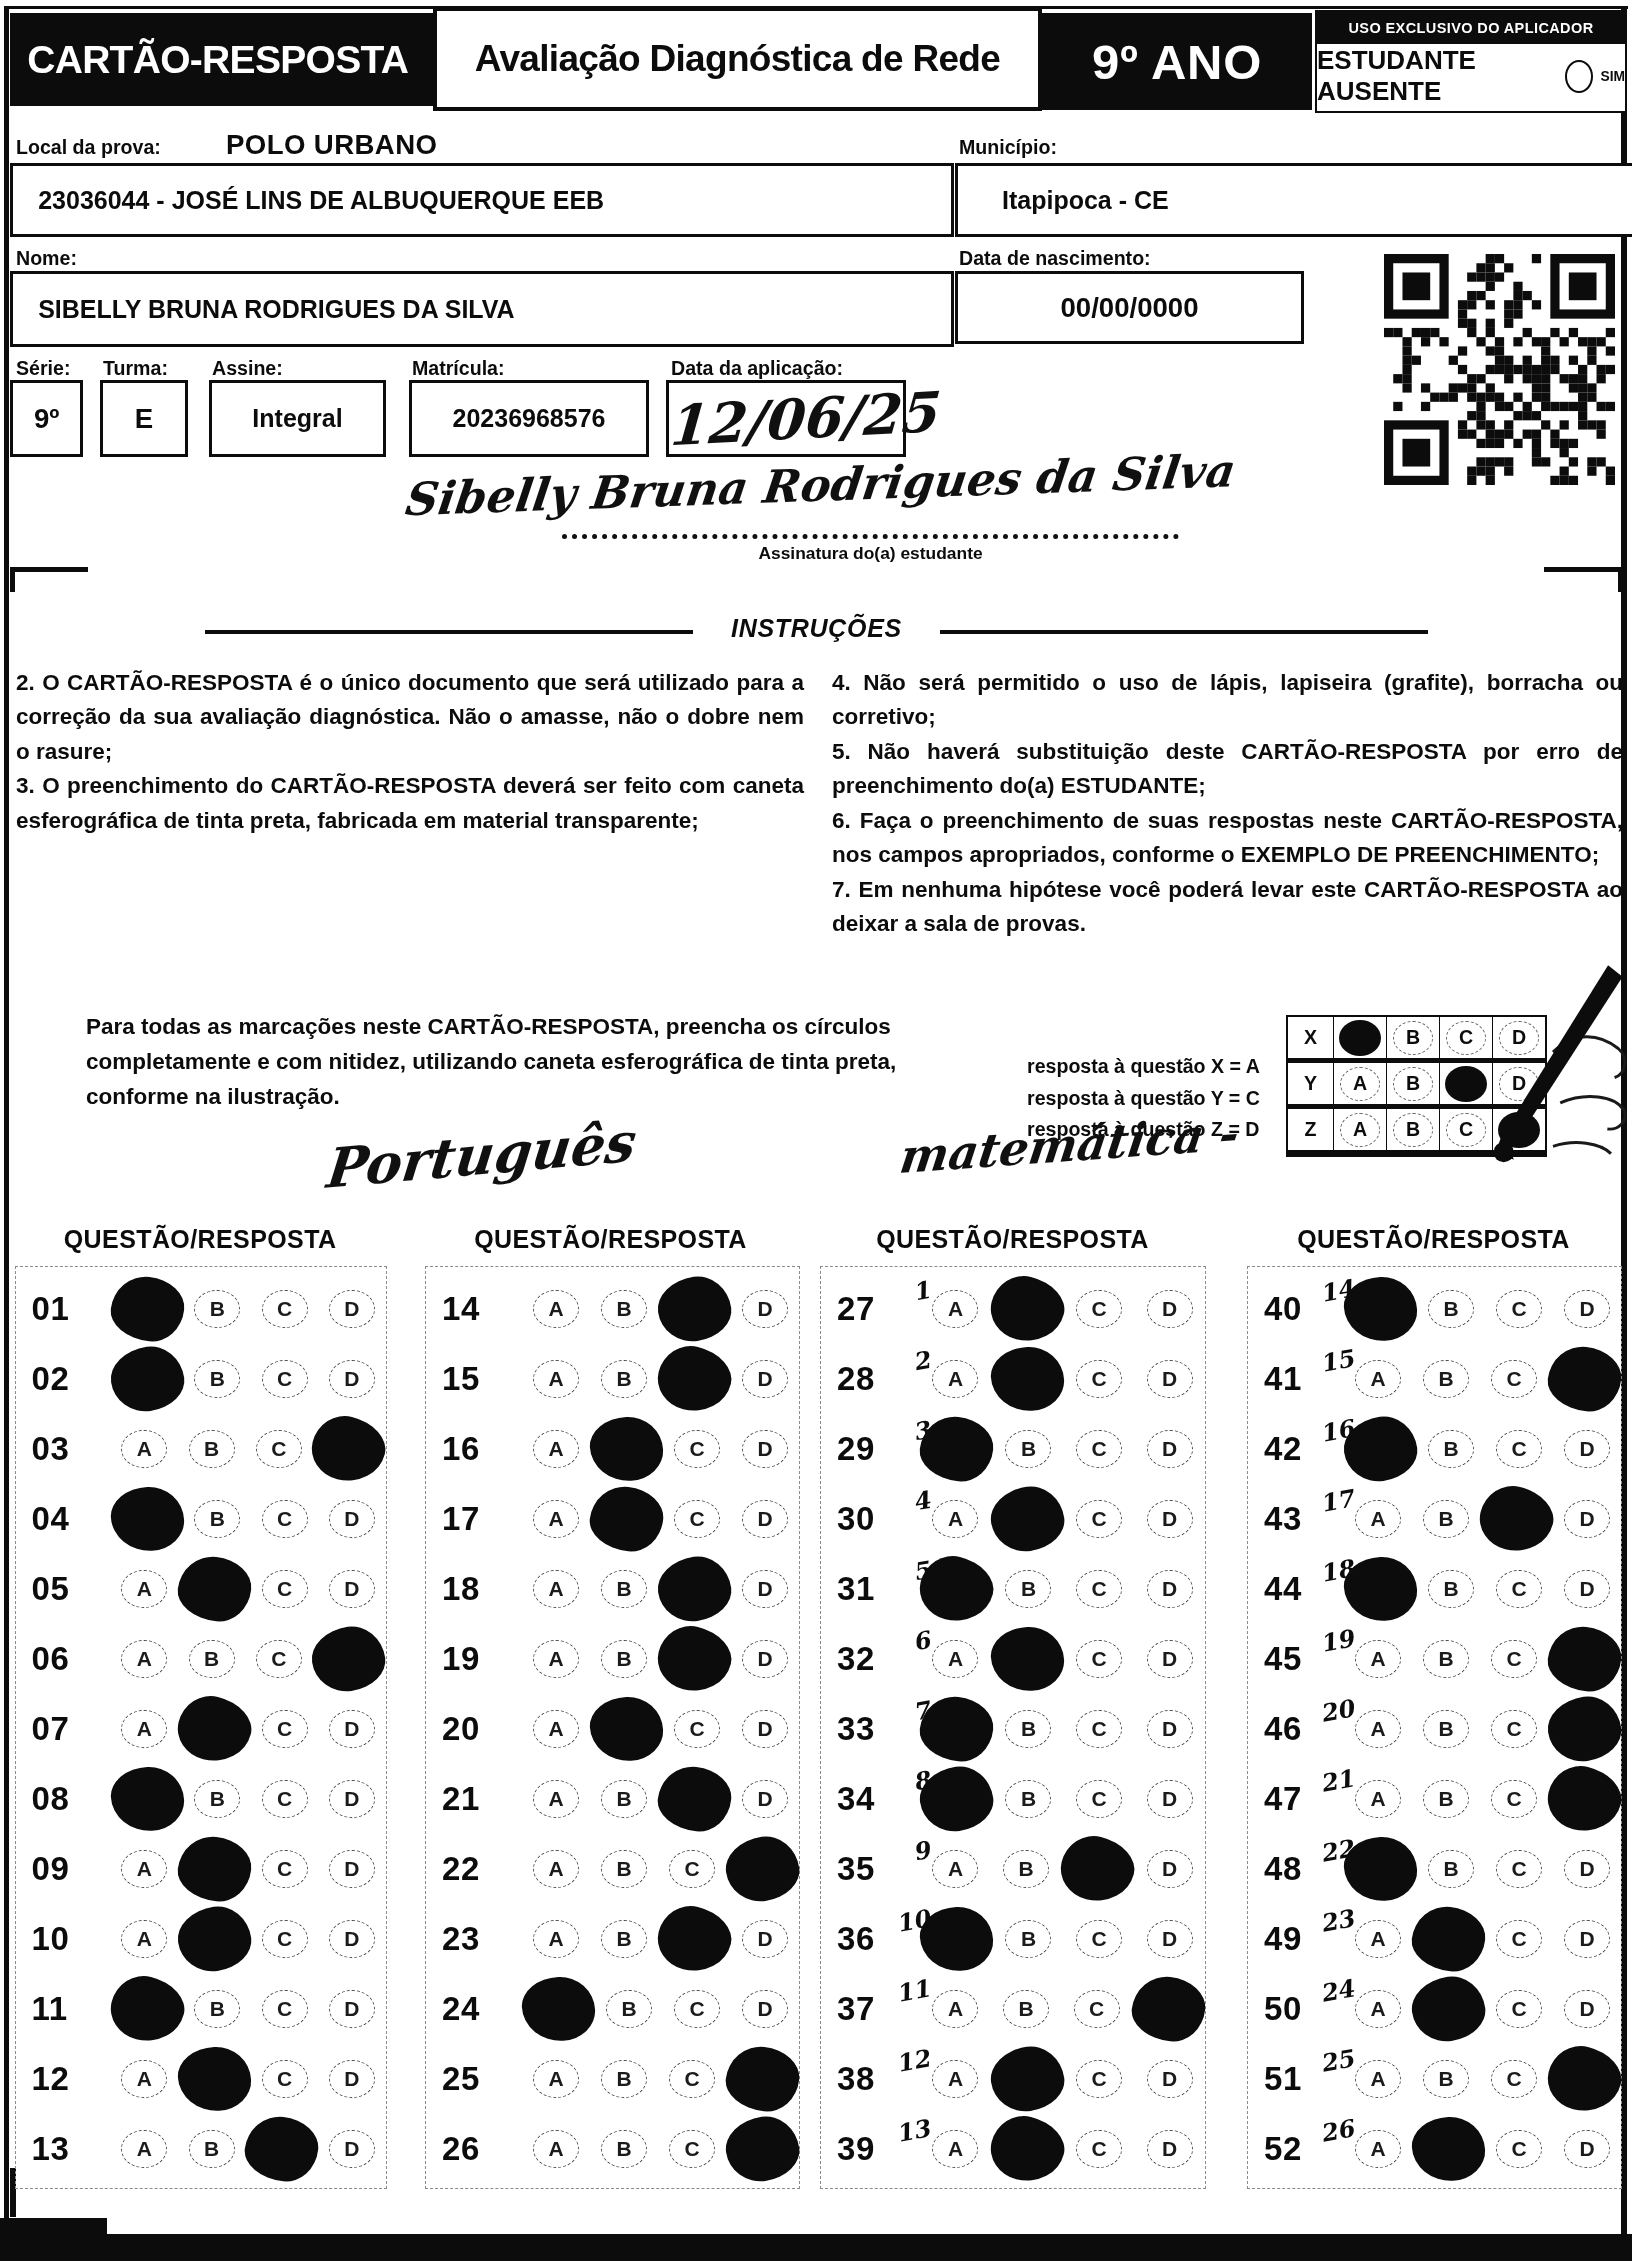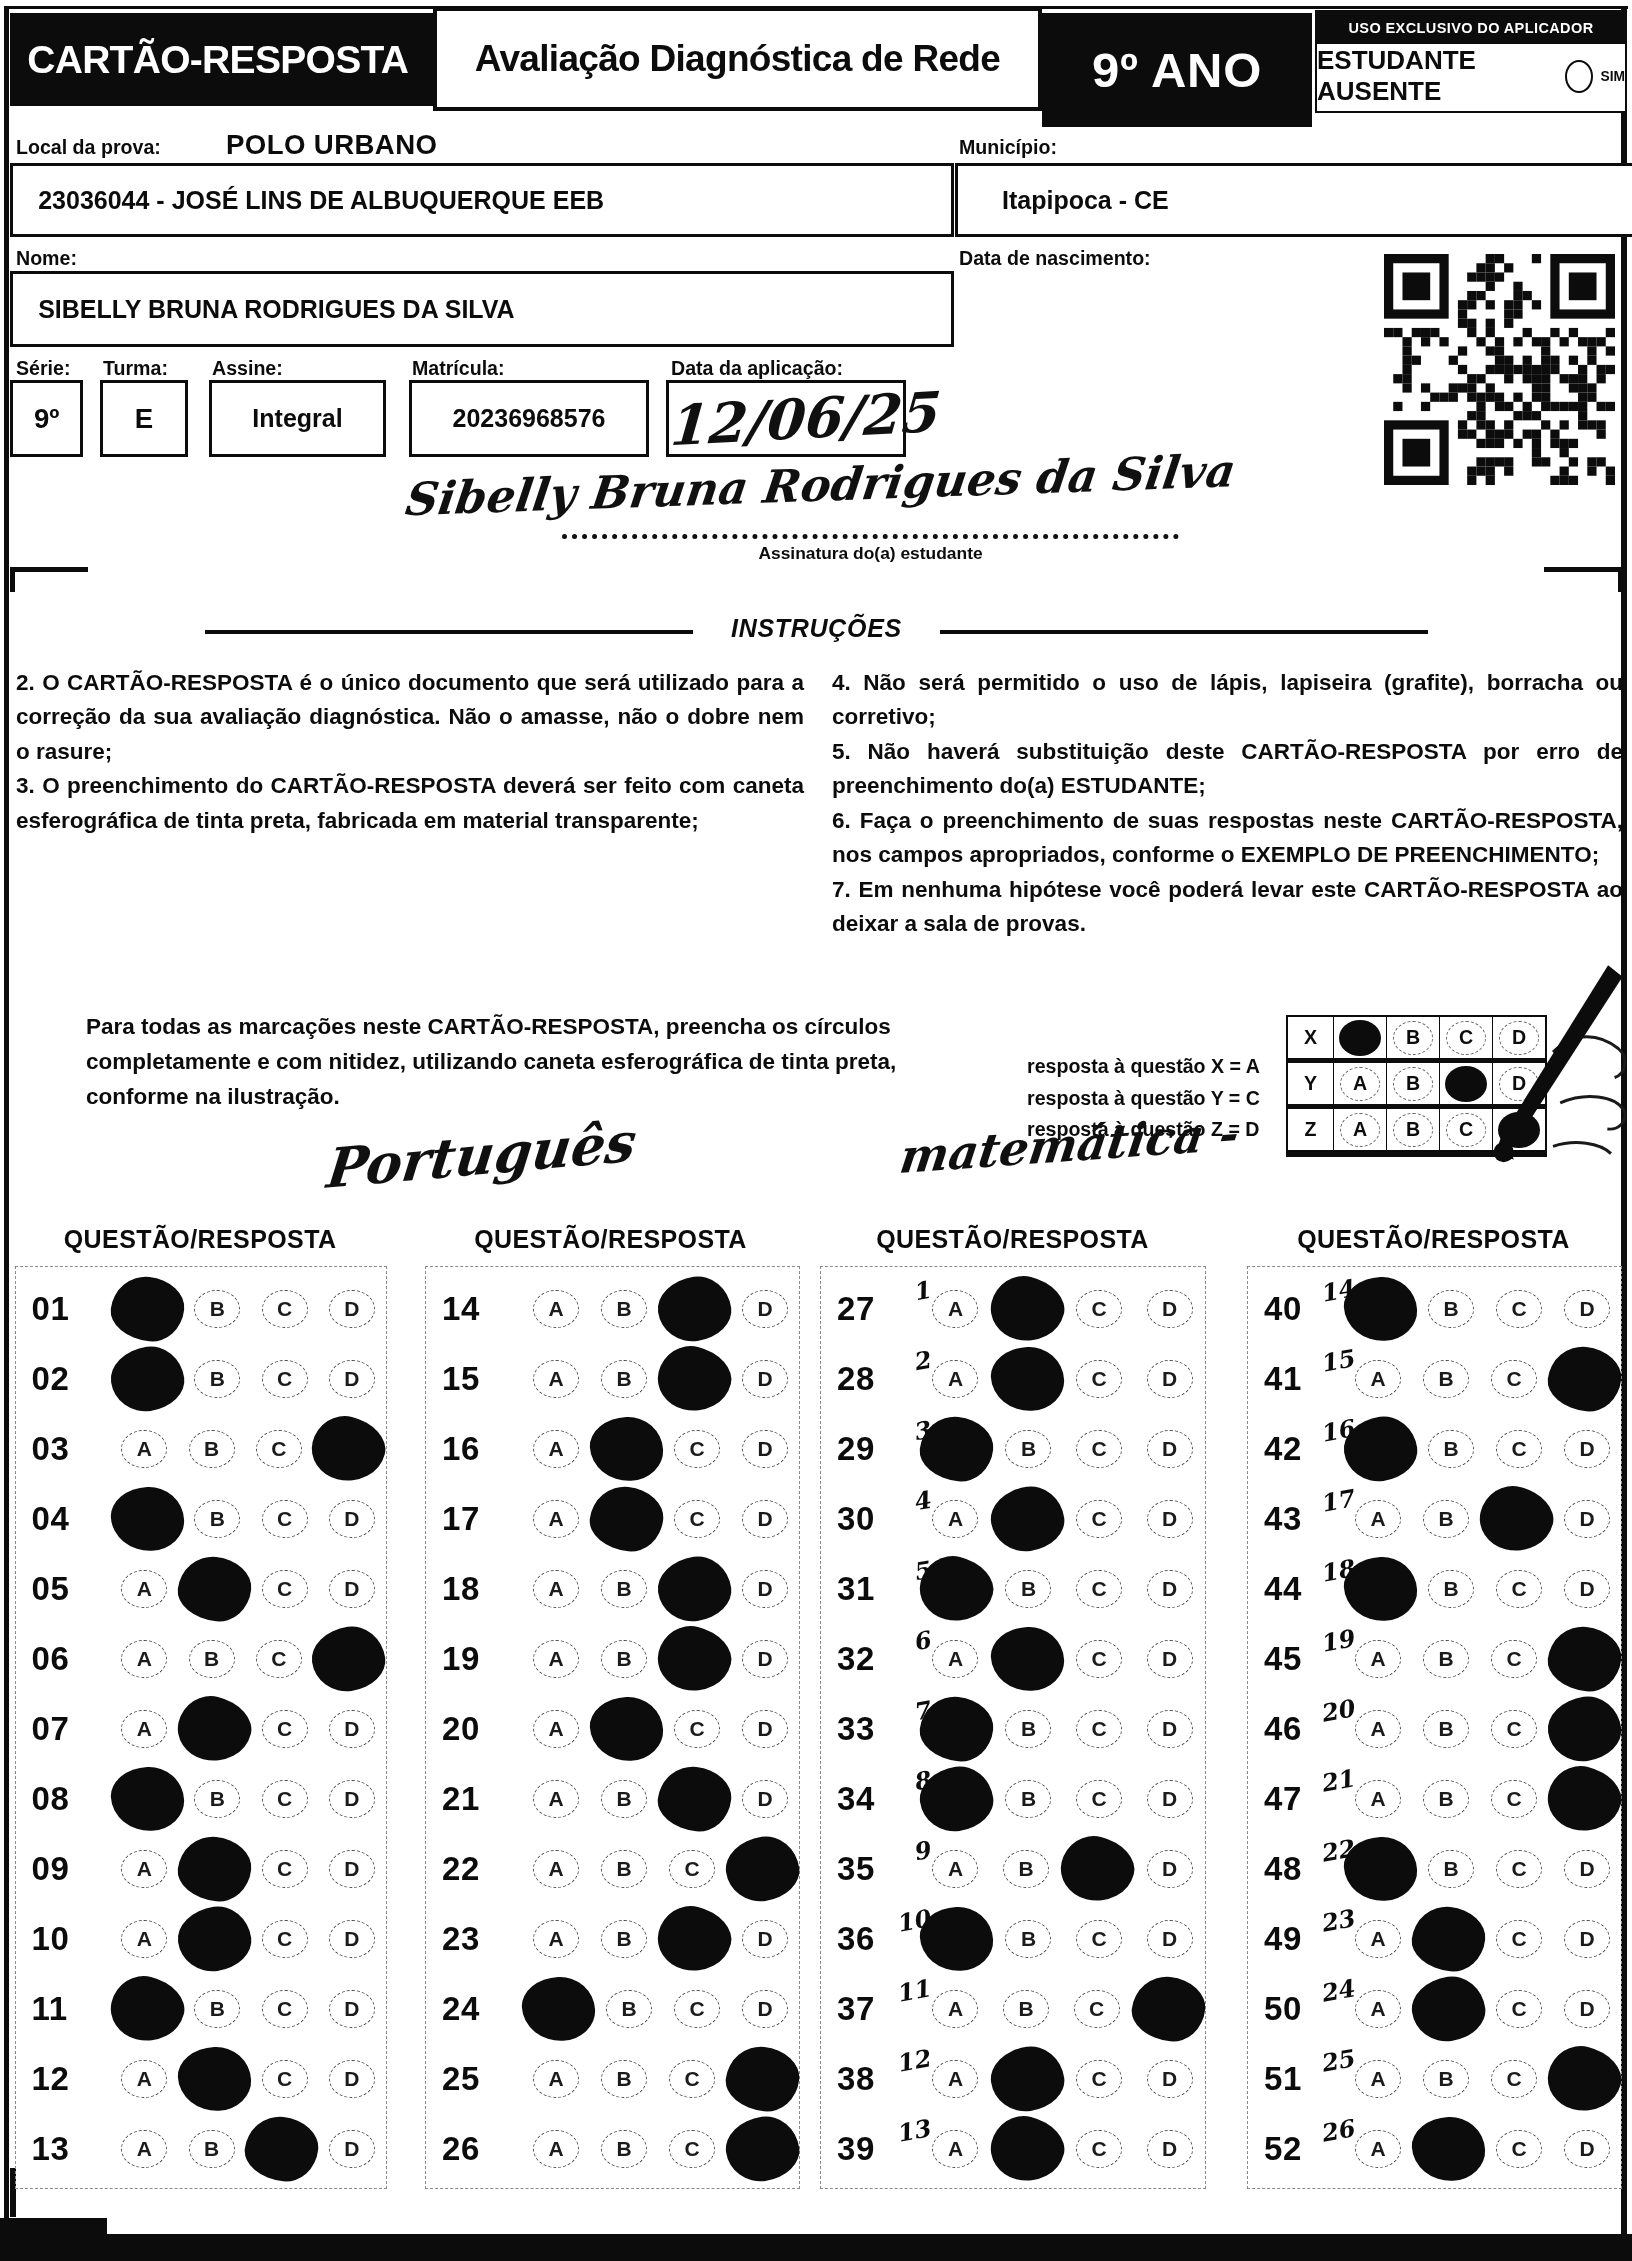--- a/index.html
+++ b/index.html
@@ -6,21 +6,21 @@
   .page{position:relative;width:1632px;height:2261px;background:#fff;color:#0c0c0c;
         font-family:"Liberation Sans",sans-serif;overflow:hidden;}
   .abs{position:absolute;}
   .ink{background:#0c0c0c;}
   
   .hdr-title{left:10.2px;top:13px;width:415px;height:93px;background:#0c0c0c;color:#fff;
              display:flex;align-items:center;justify-content:center;font-size:39px;font-weight:bold;letter-spacing:-0.7px;}
   .hdr-mid{left:424px;top:13px;width:618px;height:93px;background:#0c0c0c;}
   .hdr-sub{left:433px;top:7.3px;width:601px;height:96px;background:#fff;border:4.4px solid #0c0c0c;
            display:flex;align-items:center;justify-content:center;font-size:37px;font-weight:bold;letter-spacing:-0.7px;}
-  .hdr-grade{left:1042px;top:13px;width:270px;height:114px;background:#0c0c0c;color:#fff;
+  .hdr-grade{left:1042px;top:13px;width:270px;height:97px;background:#0c0c0c;color:#fff;
              display:flex;align-items:center;justify-content:center;font-size:49px;font-weight:bold;letter-spacing:0.7px;}
   .apl-box{left:1315px;top:10.2px;width:308px;height:99px;border:2.9px solid #0c0c0c;background:#fff;}
   .apl-title{height:32px;background:#0c0c0c;color:#fff;display:flex;align-items:center;justify-content:center;
              font-size:14.5px;font-weight:bold;letter-spacing:0.4px;}
   .apl-body{height:64px;display:flex;align-items:center;justify-content:center;gap:7.3px;}
   .apl-absent{font-size:26px;font-weight:bold;}
   .apl-circle{width:29px;height:29px;border:2.2px solid #0c0c0c;border-radius:50%;}
   .apl-sim{font-size:13.8px;font-weight:bold;}
   
   .lbl{font-size:19.6px;font-weight:bold;}
@@ -102,20 +102,23 @@
   <div class="abs valbox" style="left:955px;top:163px;width:665px;height:68px;padding-left:44px;">
     <span>Itapipoca - CE</span>
   </div>
 
   <div class="abs lbl" style="left:16px;top:247px;">Nome:</div>
   <div class="abs valbox" style="left:10.2px;top:271px;width:913px;height:70px;padding-left:25px;">
     <span>SIBELLY BRUNA RODRIGUES DA SILVA</span>
   </div>
 
   <div class="abs lbl" style="left:959px;top:247px;">Data de nascimento:</div>
+  <div class="abs valbox ctr" style="left:955px;top:271px;width:343px;height:67px;font-size:27.6px;">
+    <span>00/00/0000</span>
+  </div>
 
   <svg class="abs" style="left:1384px;top:254px;" width="231" height="231" viewBox="0 0 25 25" id="qr">
       <rect width="25" height="25" fill="#fff"></rect>
       <rect x="11" y="0" width="1" height="1" fill="#0c0c0c"></rect>
       <rect x="12" y="0" width="1" height="1" fill="#0c0c0c"></rect>
       <rect x="16" y="0" width="1" height="1" fill="#0c0c0c"></rect>
       <rect x="10" y="1" width="1" height="1" fill="#0c0c0c"></rect>
       <rect x="11" y="1" width="1" height="1" fill="#0c0c0c"></rect>
       <rect x="13" y="1" width="1" height="1" fill="#0c0c0c"></rect>
       <rect x="9" y="2" width="1" height="1" fill="#0c0c0c"></rect>

